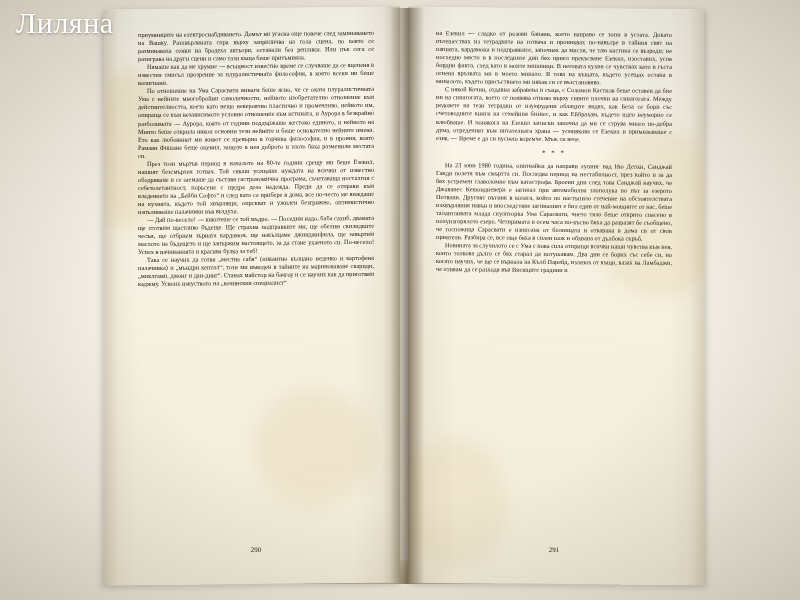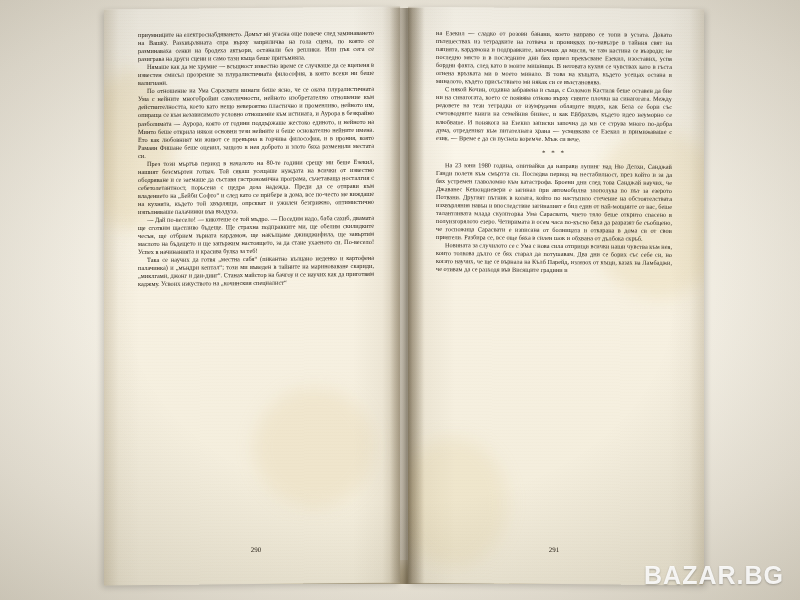--- a/index.html
+++ b/index.html
@@ -227,15 +227,15 @@
       </div>
 
       <div class="folio">291</div>
     </div>
 
     <div class="gutter"></div>
   </div>
 
   <div class="vignette"></div>
 
-  <div class="wm-bottom">BAZAR.BG</div>
+  <div class="wm-top">Лиляна</div>
 
 </div>
 
 </body></html>

